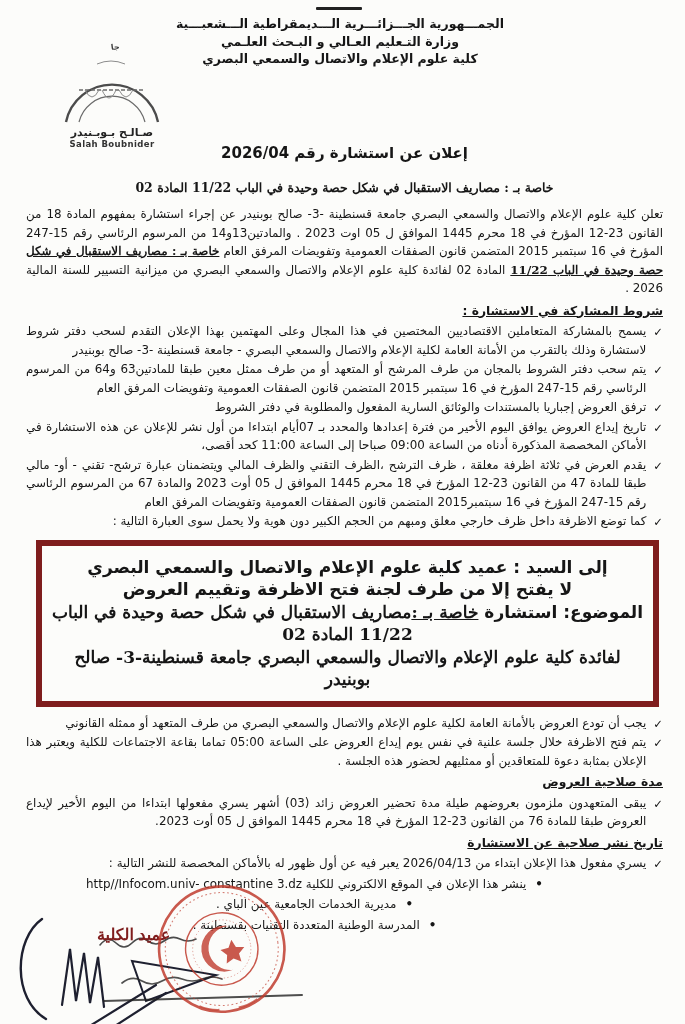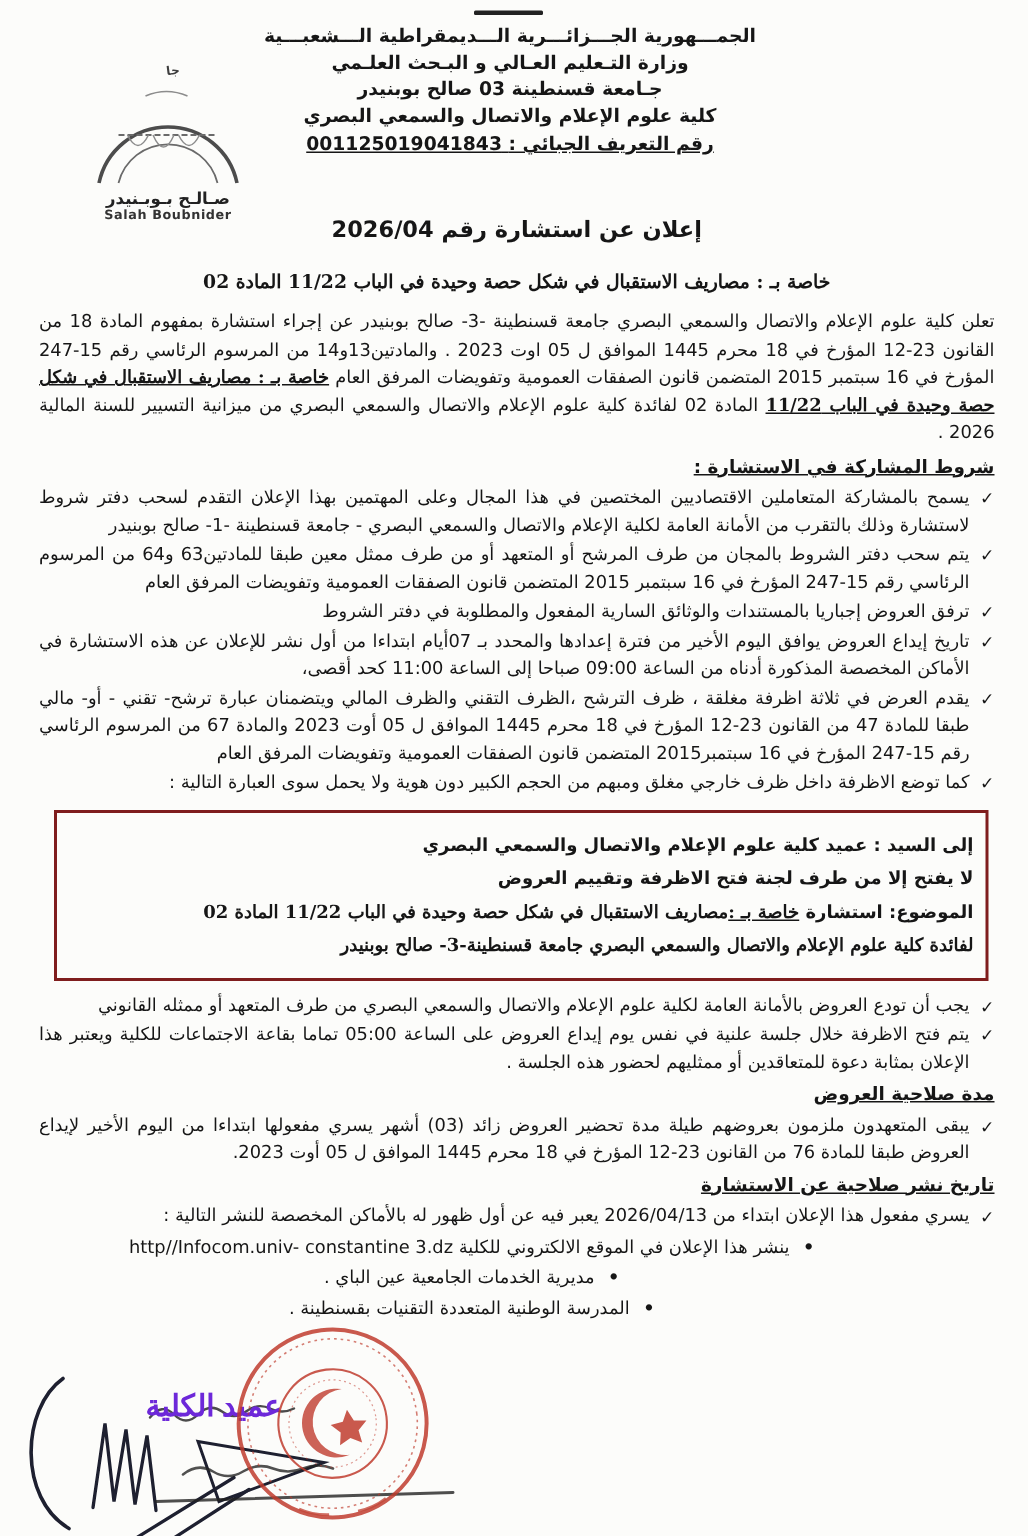--- a/index.html
+++ b/index.html
@@ -23,46 +23,41 @@
   .doc-title{text-align:center;font-size:15px;font-weight:bold;margin:18px 0 6px;}
   .banner{text-align:center;font-weight:bold;font-size:12.5px;margin:16px 0 8px;font-family:"DejaVu Serif",serif;}
   .decor{font-family:"DejaVu Serif",serif;font-weight:bold;}
   .u{text-decoration:underline;}
   .intro{margin:6px 0 4px;}
   .sec-head{font-weight:bold;text-decoration:underline;font-size:12.3px;text-align:right;margin:3px 0 2px;}
   ul.checks{list-style:none;margin:0 0 2px;padding:0;}
   ul.checks li{display:flex;gap:7px;margin:1px 0;}
   ul.checks .mark{flex:0 0 auto;transform:translateY(1px);font-size:11.5px;}
   ul.checks .txt{flex:1 1 auto;text-align:justify;}
-  .env-box{border:2px solid #7f1d1d;margin:9px 4px 7px 10px;padding:10px 8px;text-align:right;line-height:22.5px;font-size:12px;}
+  .env-box{border:6px solid #7f1d1d;margin:9px 4px 7px 10px;padding:10px 8px;text-align:center;line-height:22.5px;font-size:17px;}
   .env-box .b{font-weight:bold;}
   ul.places{list-style:none;margin:2px 60px 0 0;padding:0;text-align:center;}
   ul.places li{margin:2px 0;}
   ul.places .mark{font-weight:bold;margin-left:9px;}
   
-  .dean-title{position:absolute;top:925px;left:97px;font-family:Liberation Serif, serif;font-weight:bold;font-size:20px;color:#6d28d9;}
+  .dean-title{position:absolute;top:925px;left:97px;font-family:Liberation Sans, sans-serif;font-weight:bold;font-size:16px;color:#7f1d1d;}
   .stamp-wrap{position:absolute;top:874px;left:137px;transform:rotate(-7deg);opacity:.93;}
   .sig-wrap{position:absolute;top:903px;left:4px;}
 </style>
 </head>
 <body>
 
 <div class="page">
 
   <div class="top-mark"></div>
 
   <div class="header">
     <div class="h-line">الجمـــهورية الجـــزائـــرية الـــديمقراطية الـــشعبـــية</div>
     <div class="h-line">وزارة التـعليم العـالي و البـحث العلـمي</div>
-    <div class="h-line">جـامعة قسنطينة 03 صالح بوبنيدر</div>
     <div class="h-line">كلية علوم الإعلام والاتصال والسمعي البصري</div>
-    <div class="tax-line">
-      <span>رقم التعريف الجبائي :</span>
-      <span dir="ltr">001125019041843</span>
-    </div>
   </div>
 
   <div class="logo">
     <svg width="120" height="86" viewBox="0 0 120 86">
       <defs>
         <path id="archL" d="M 16 84 A 46 46 0 0 1 60 12" fill="none"></path>
         <path id="archR" d="M 60 12 A 46 46 0 0 1 104 84" fill="none"></path>
       </defs>
       <path d="M 14 84 A 47 47 0 0 1 106 84" fill="none" stroke="#4c4c4c" stroke-width="2.4"></path>
       <path d="M 27 84 A 34 34 0 0 1 93 84" fill="none" stroke="#6a6a6a" stroke-width="1.2"></path>
@@ -85,21 +80,21 @@
     <div class="doc-title">إعلان عن استشارة رقم 2026/04</div>
 
     <div class="banner">خاصة بـ : مصاريف الاستقبال في شكل حصة وحيدة في الباب 11/22 المادة 02</div>
 
     <p class="intro"><span>تعلن كلية علوم الإعلام والاتصال والسمعي البصري جامعة قسنطينة -3- صالح بوبنيدر عن إجراء استشارة بمفهوم المادة 18 من القانون 23-12 المؤرخ في 18 محرم 1445 الموافق ل 05 اوت 2023 . والمادتين13و14 من المرسوم الرئاسي رقم 15-247 المؤرخ في 16 سبتمبر 2015 المتضمن قانون الصفقات العمومية وتفويضات المرفق العام </span><span class="decor u">خاصة بـ : مصاريف الاستقبال في شكل حصة وحيدة في الباب 11/22</span><span> المادة 02 لفائدة كلية علوم الإعلام والاتصال والسمعي البصري من ميزانية التسيير للسنة المالية 2026 .</span></p>
 
     <div class="sec-head">شروط المشاركة في الاستشارة :</div>
     <ul class="checks">
       <li>
           <span class="mark">✓</span>
-          <span class="txt">يسمح بالمشاركة المتعاملين الاقتصاديين المختصين في هذا المجال وعلى المهتمين بهذا الإعلان التقدم لسحب دفتر شروط لاستشارة وذلك بالتقرب من الأمانة العامة لكلية الإعلام والاتصال والسمعي البصري - جامعة قسنطينة -1- صالح بوبنيدر</span>
+          <span class="txt">يسمح بالمشاركة المتعاملين الاقتصاديين المختصين في هذا المجال وعلى المهتمين بهذا الإعلان التقدم لسحب دفتر شروط لاستشارة وذلك بالتقرب من الأمانة العامة لكلية الإعلام والاتصال والسمعي البصري - جامعة قسنطينة -3- صالح بوبنيدر</span>
         </li>
       <li>
           <span class="mark">✓</span>
           <span class="txt">يتم سحب دفتر الشروط بالمجان من طرف المرشح أو المتعهد أو من طرف ممثل معين طبقا للمادتين63 و64 من المرسوم الرئاسي رقم 15-247 المؤرخ في 16 سبتمبر 2015 المتضمن قانون الصفقات العمومية وتفويضات المرفق العام</span>
         </li>
       <li>
           <span class="mark">✓</span>
           <span class="txt">ترفق العروض إجباريا بالمستندات والوثائق السارية المفعول والمطلوبة في دفتر الشروط</span>
         </li>
       <li>

